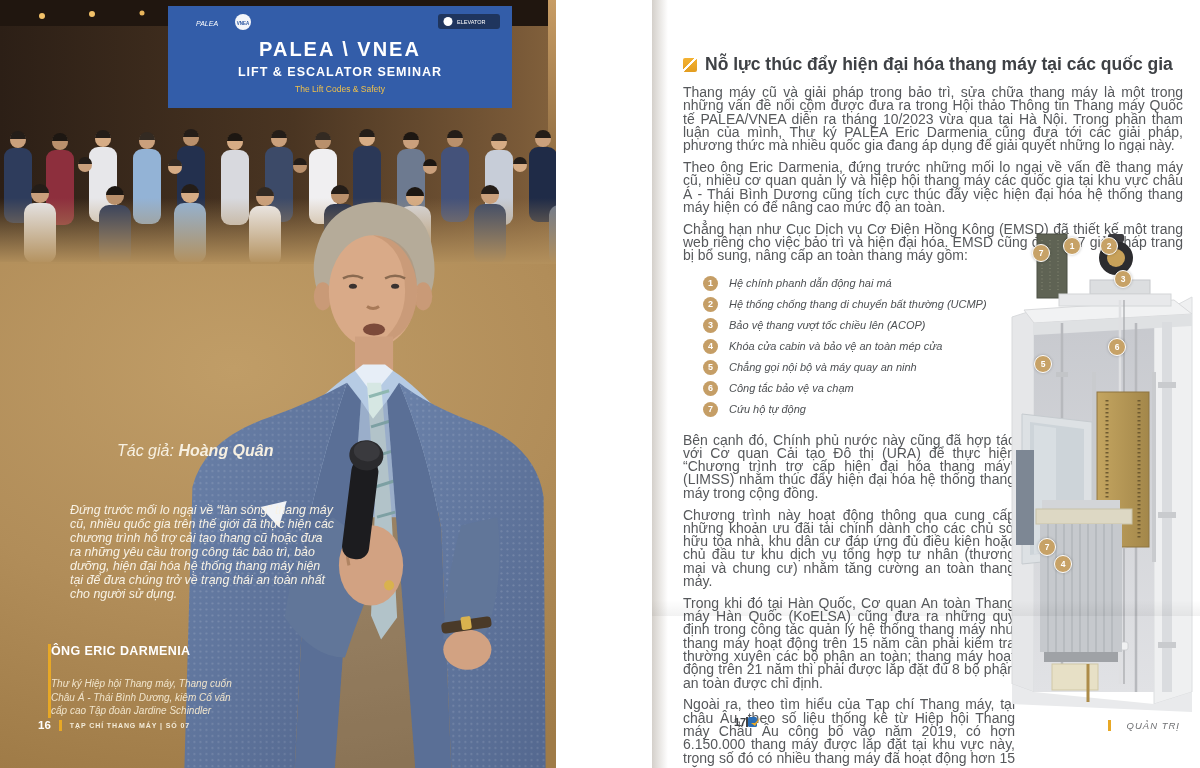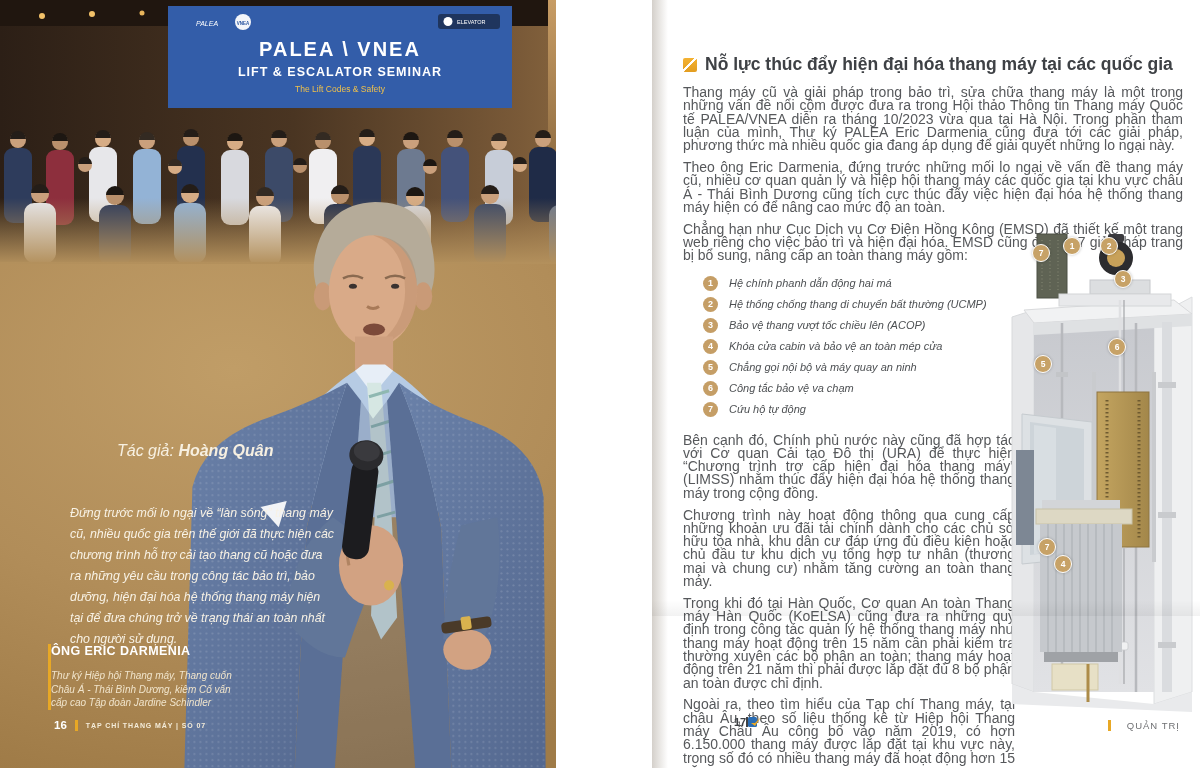--- a/index.html
+++ b/index.html
@@ -13,25 +13,25 @@
   .photo-fade{position:absolute;top:198px;left:0;width:652px;height:66px;
     background:linear-gradient(rgba(177,141,89,0), #b3905c);}
   .speaker-photo{position:absolute;right:0;bottom:0;width:382px;height:582px;z-index:2;}
 
   .article-title{position:absolute;left:74px;top:264px;z-index:3;color:#fdfaf2;
     font-family:"Liberation Serif",serif;font-weight:700;font-size:37px;line-height:55px;letter-spacing:1.5px;
     text-shadow:0 1px 2px rgba(90,60,20,.25);}
   .author{position:absolute;left:77px;top:442px;z-index:3;font-style:italic;font-size:16px;color:#f7f0e1;margin-left:40px;}
   .author b{font-weight:700;}
   .pull-quote{position:absolute;left:70px;top:503px;width:264px;z-index:3;
-    font-style:italic;font-size:12.4px;line-height:21px;color:#f8f2e5;}
+    font-style:italic;font-size:12.4px;line-height:14px;color:#f8f2e5;}
   .speaker-credit{position:absolute;left:48px;top:644px;z-index:3;border-left:3px solid #e8a825;}
   .speaker-name{font-size:12.5px;font-weight:700;color:#ffffff;letter-spacing:.4px;}
-  .speaker-title{font-size:10px;font-style:italic;color:#f0e4cb;line-height:13.5px;margin-top:11px;}
-  .footer-left{position:absolute;left:54px;top:719px;z-index:3;display:flex;align-items:center;gap:8px;}
+  .speaker-title{font-size:10px;font-style:italic;color:#f0e4cb;line-height:13.5px;margin-top:19px;}
+  .footer-left{position:absolute;left:38px;top:719px;z-index:3;display:flex;align-items:center;gap:8px;}
   .pgnum-left{font-size:11.5px;font-weight:700;color:#fff;}
   .gold-bar{width:3px;height:11px;background:#e8a825;}
   .mag-title{font-size:7px;font-weight:700;letter-spacing:.9px;color:#f4ecd9;}
 
   .spine{position:absolute;left:652px;top:0;width:16px;height:768px;z-index:5;pointer-events:none;
     background:linear-gradient(90deg, rgba(60,40,15,.22), rgba(0,0,0,0));}
 
   
   .page-right{position:absolute;left:652px;top:0;width:548px;height:616px;background:#fff;}
   .page-right::after{content:"";position:absolute;left:0;bottom:0;width:100%;height:16px;
@@ -52,21 +52,21 @@
 
   .illustration{position:absolute;left:352px;top:222px;width:196px;height:500px;}
   .illustration svg{position:absolute;left:0;top:0;}
   .callout{position:absolute;width:16px;height:16px;border-radius:50%;background:#c7a267;border:1.5px solid #fff;
     color:#fff;font-size:8.5px;font-weight:700;display:flex;align-items:center;justify-content:center;
     box-shadow:0 0 3px rgba(0,0,0,.25);z-index:2;}
 
   .footer-pg17{position:absolute;left:82px;top:716px;display:flex;align-items:center;gap:0;}
   .pgnum-right{font-size:11px;font-weight:700;color:#3e4145;}
   .pg-divider{width:1.5px;height:10px;background:#3e4145;}
-  .footer-section{position:absolute;right:20px;top:720px;display:flex;align-items:center;gap:16px;}
+  .footer-section{position:absolute;right:20px;top:720px;display:flex;align-items:center;gap:16px;font-style:italic;}
   .section-label{font-size:9.5px;letter-spacing:1px;color:#6f7073;}
 </style>
 </head>
 <body>
 
 <div class="page-left">
 
   <svg class="photo" viewBox="0 0 652 262" aria-hidden="true">
     <defs>
       <linearGradient id="roomBg" x1="0" y1="0" x2="1" y2="0">

